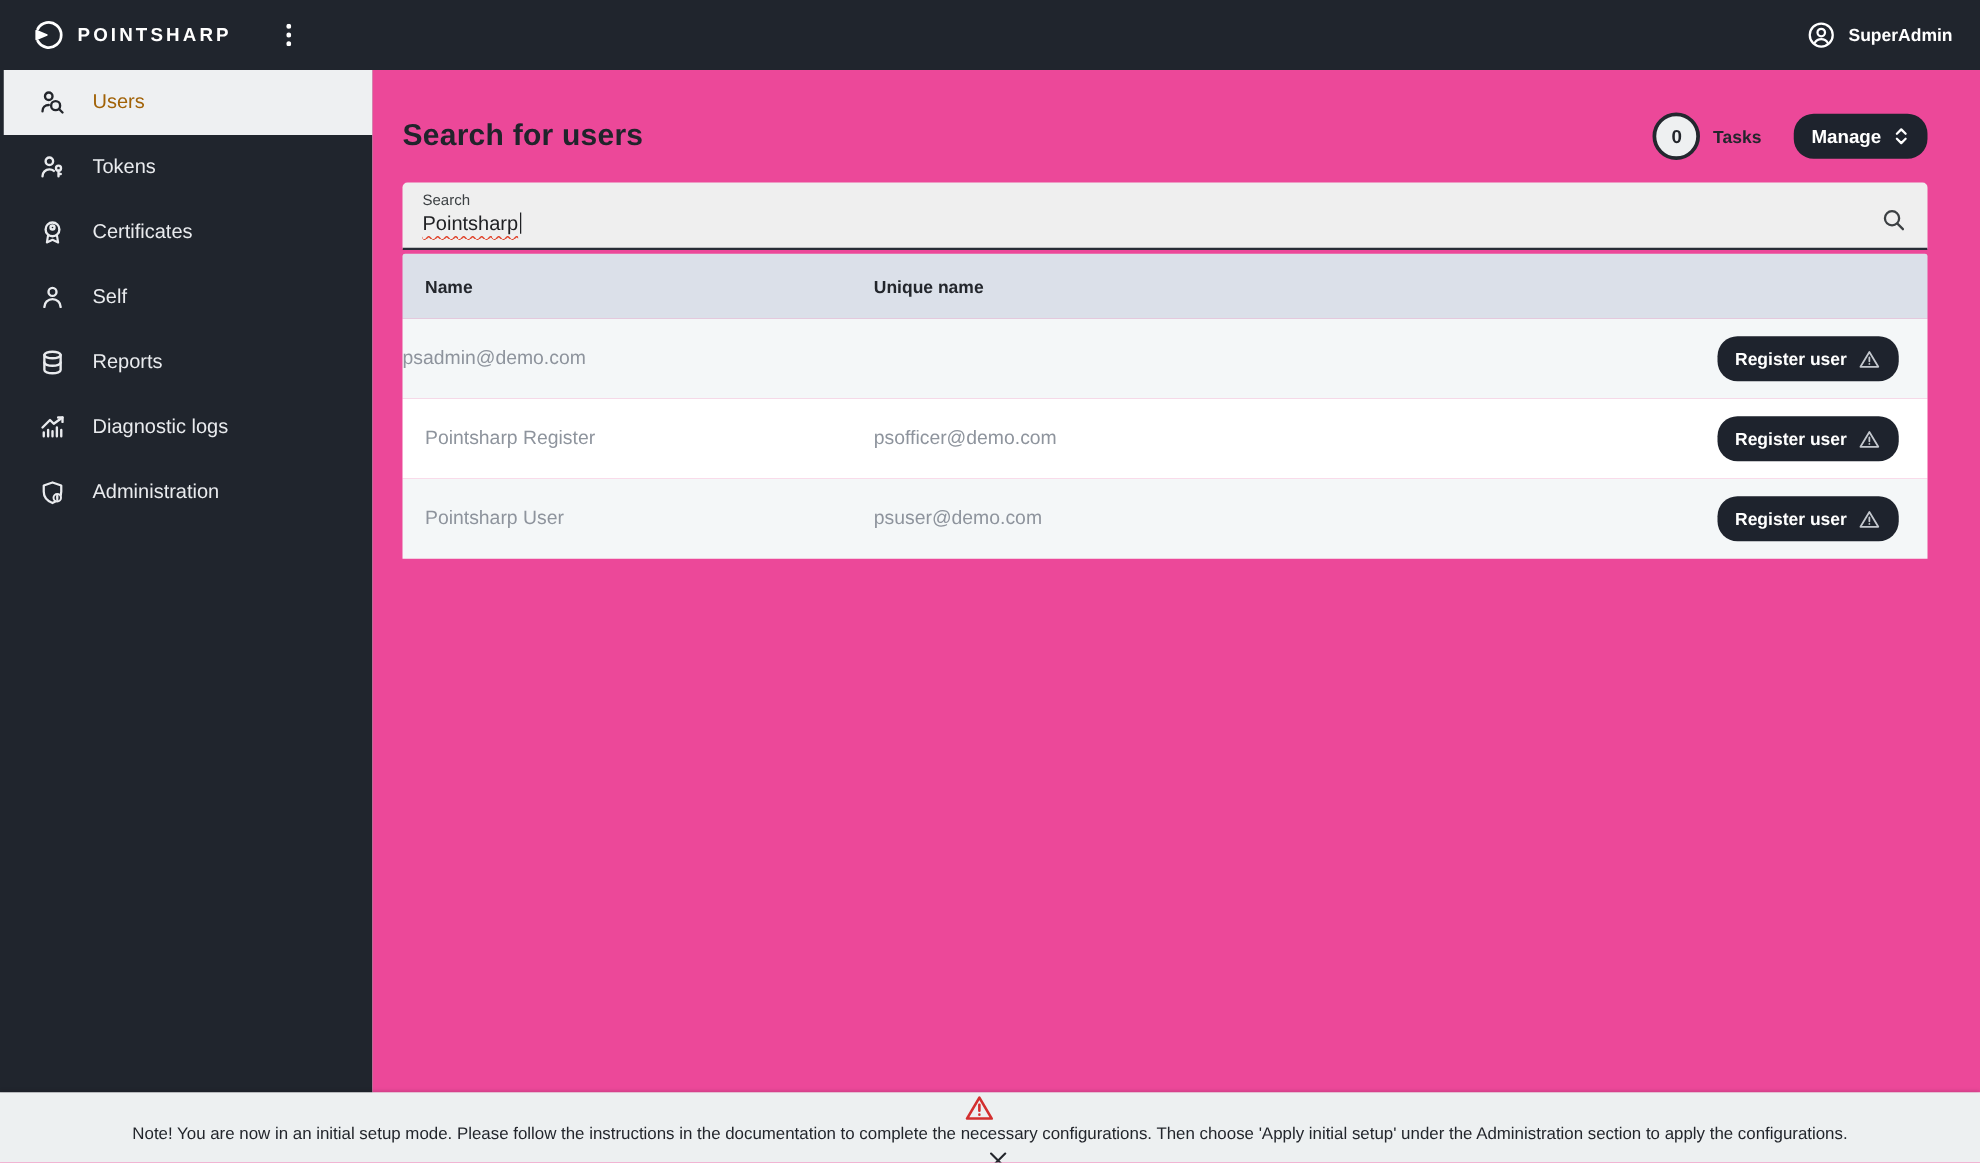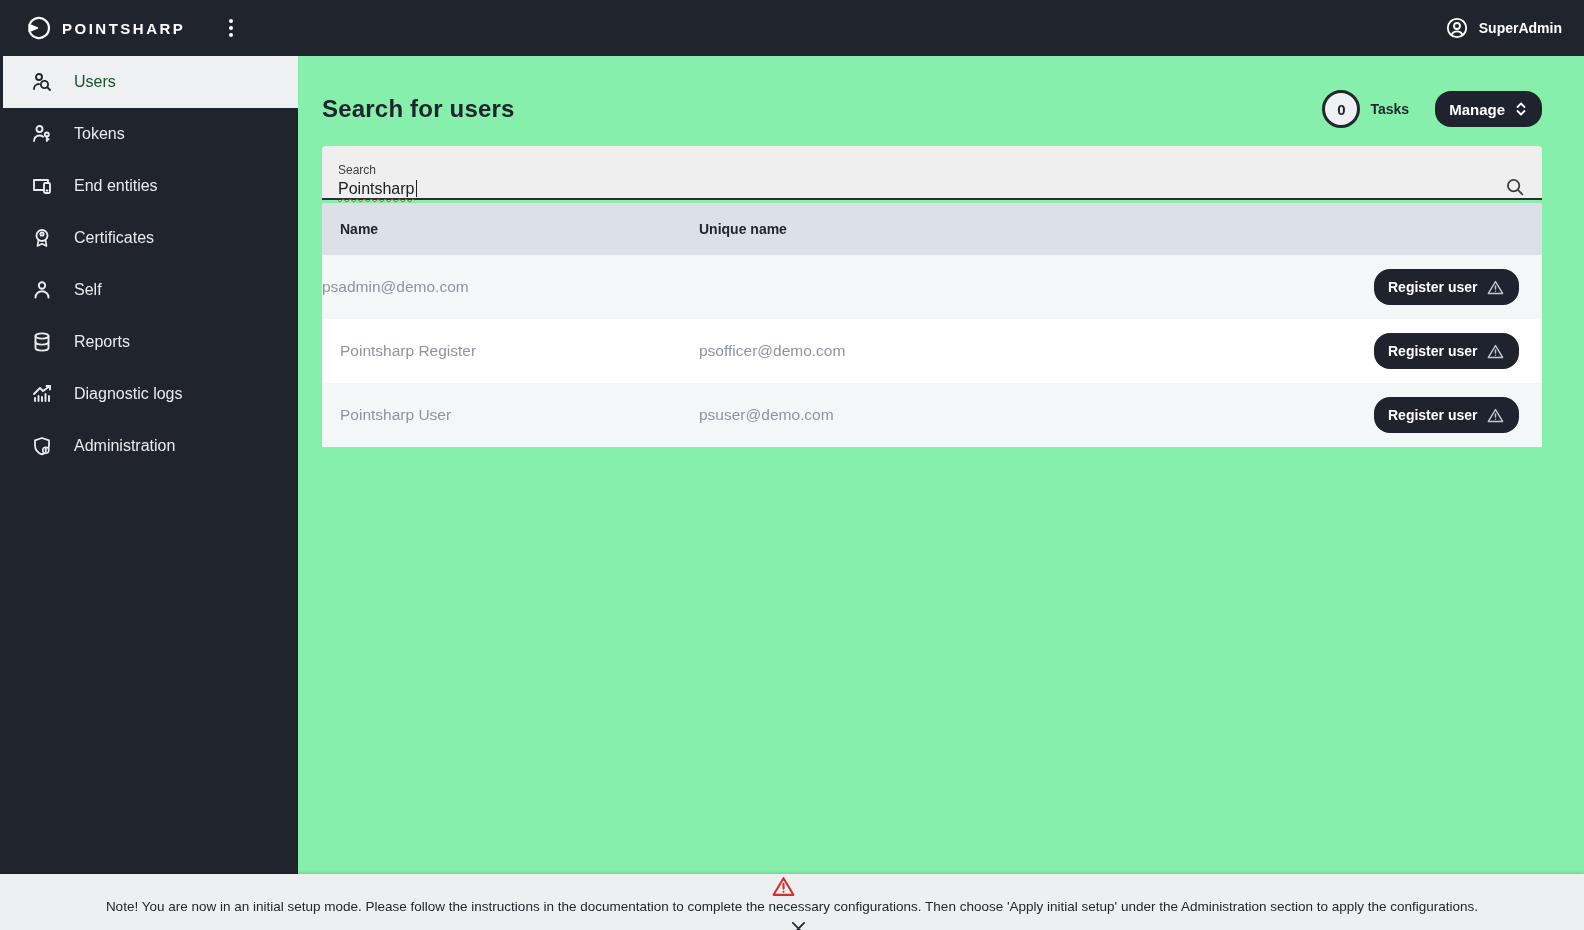--- a/index.html
+++ b/index.html
@@ -12,36 +12,36 @@
   .brand { display:flex; align-items:center; gap:10px; }
   .brand-name { color:#ffffff; font-size:15px; font-weight:700; letter-spacing:2.5px; }
   .kebab { margin-left:22px; padding:6px 8px; cursor:pointer; display:flex; align-items:center; }
   .user-chip { display:flex; align-items:center; gap:10px; color:#ffffff; font-size:14px; font-weight:600; cursor:pointer; }
 
   
   .shell { display:flex; height:818px; }
   .sidebar { width:298px; background:#20252d; flex:none; padding-top:0; }
   .nav-item { height:52px; display:flex; align-items:center; gap:20px; padding-left:30px; color:#e9ebee; font-size:16px; cursor:pointer; }
   .nav-item .nav-icon { width:24px; height:24px; display:flex; align-items:center; justify-content:center; color:#e9ebee; }
-  .nav-item.active { background:#eef0f2; color:#14532d; border-left:3px solid #20252d; padding-left:27px; }
+  .nav-item.active { background:#eef0f2; color:#a16207; border-left:3px solid #20252d; padding-left:27px; }
   .nav-item.active .nav-icon { color:#23262c; }
 
-  .main { flex:1; background:#86efac; padding:20px 42px 0 24px; position:relative; }
+  .main { flex:1; background:#ec4899; padding:20px 42px 0 24px; position:relative; }
 
   
   .main-header { display:flex; align-items:center; justify-content:space-between; margin:14px 0 18px 0; }
   .page-title { font-size:24px; font-weight:700; color:#20242b; letter-spacing:0.2px; }
   .header-right { display:flex; align-items:center; }
   .tasks-badge { width:38px; height:38px; border-radius:50%; border:3px solid #23272e; background:#eef0f1; display:flex; align-items:center; justify-content:center; font-size:15px; font-weight:700; color:#23262c; }
   .tasks-label { font-size:14px; font-weight:700; margin-left:10px; color:#23262c; }
   .btn-dark { background:#1e232d; color:#ffffff; border:none; border-radius:16px; height:36px; display:flex; align-items:center; gap:9px; padding:0 14px; font-size:15px; font-weight:600; font-family:"Liberation Sans",sans-serif; cursor:pointer; }
   .manage-btn { margin-left:26px; }
 
   
-  .search-field { background:#efefef; border-radius:4px 4px 0 0; border-bottom:2px solid #282d36; height:54px; padding:7px 16px 0 16px; display:flex; align-items:flex-end; justify-content:space-between; cursor:text; }
+  .search-field { background:#efefef; border-radius:4px 4px 0 0; border-bottom:2px solid #282d36; height:54px; padding:7px 16px 0 16px; display:flex; align-items:flex-start; justify-content:space-between; cursor:text; }
   .search-texts { display:flex; flex-direction:column; }
   .search-label { font-size:12px; color:#3c4043; }
   .search-value { font-size:16px; color:#202124; margin-top:3px; text-decoration:underline wavy #e0442c; text-decoration-thickness:1px; text-underline-offset:4px; }
   .caret { display:inline-block; width:1.5px; height:17px; background:#202124; vertical-align:-3px; margin-left:1px; }
   .search-icon-btn { background:none; border:none; margin-top:12px; cursor:pointer; color:#3c4043; display:flex; }
 
   
   .table { margin-top:3px; }
   .thead { background:#dbe0e9; height:52px; display:flex; align-items:center; border-radius:2px 2px 0 0; }
   .th { font-size:14px; font-weight:700; color:#23262c; }
@@ -119,30 +119,20 @@
         <svg width="24" height="24" viewBox="0 0 24 24" fill="none" stroke="currentColor" stroke-width="1.9" stroke-linecap="round" stroke-linejoin="round">
           <circle cx="9.5" cy="7" r="3"></circle>
           <path d="M4 19 c0-3.2 2.4-5.5 5.5-5.5 c1.4 0 2.6 .4 3.6 1.2"></path>
           <circle cx="16.8" cy="12.5" r="2"></circle>
           <path d="M16.8 14.5 V19 M16.8 17.2 h1.8"></path>
         </svg>
       </span>
       <span class="nav-label">Tokens</span>
     </div>
 
-    <div class="nav-item">
-      <span class="nav-icon">
-        <svg width="24" height="24" viewBox="0 0 24 24" fill="none" stroke="currentColor" stroke-width="1.9" stroke-linecap="round" stroke-linejoin="round">
-          <path d="M13 16 H4 V6 h14 v2"></path>
-          <rect x="14" y="9" width="6" height="10" rx="1.2"></rect>
-          <path d="M16.5 16.5 h1"></path>
-        </svg>
-      </span>
-      <span class="nav-label">End entities</span>
-    </div>
 
     <div class="nav-item">
       <span class="nav-icon">
         <svg width="24" height="24" viewBox="0 0 24 24" fill="none" stroke="currentColor" stroke-width="1.9" stroke-linecap="round" stroke-linejoin="round">
           <circle cx="12" cy="9.5" r="5.5"></circle>
           <circle cx="12" cy="8" r="1.6"></circle>
           <path d="M8.5 14 l-1 6 l4.5-2.2 l4.5 2.2 l-1-6" stroke-width="1.7"></path>
         </svg>
       </span>
       <span class="nav-label">Certificates</span>

